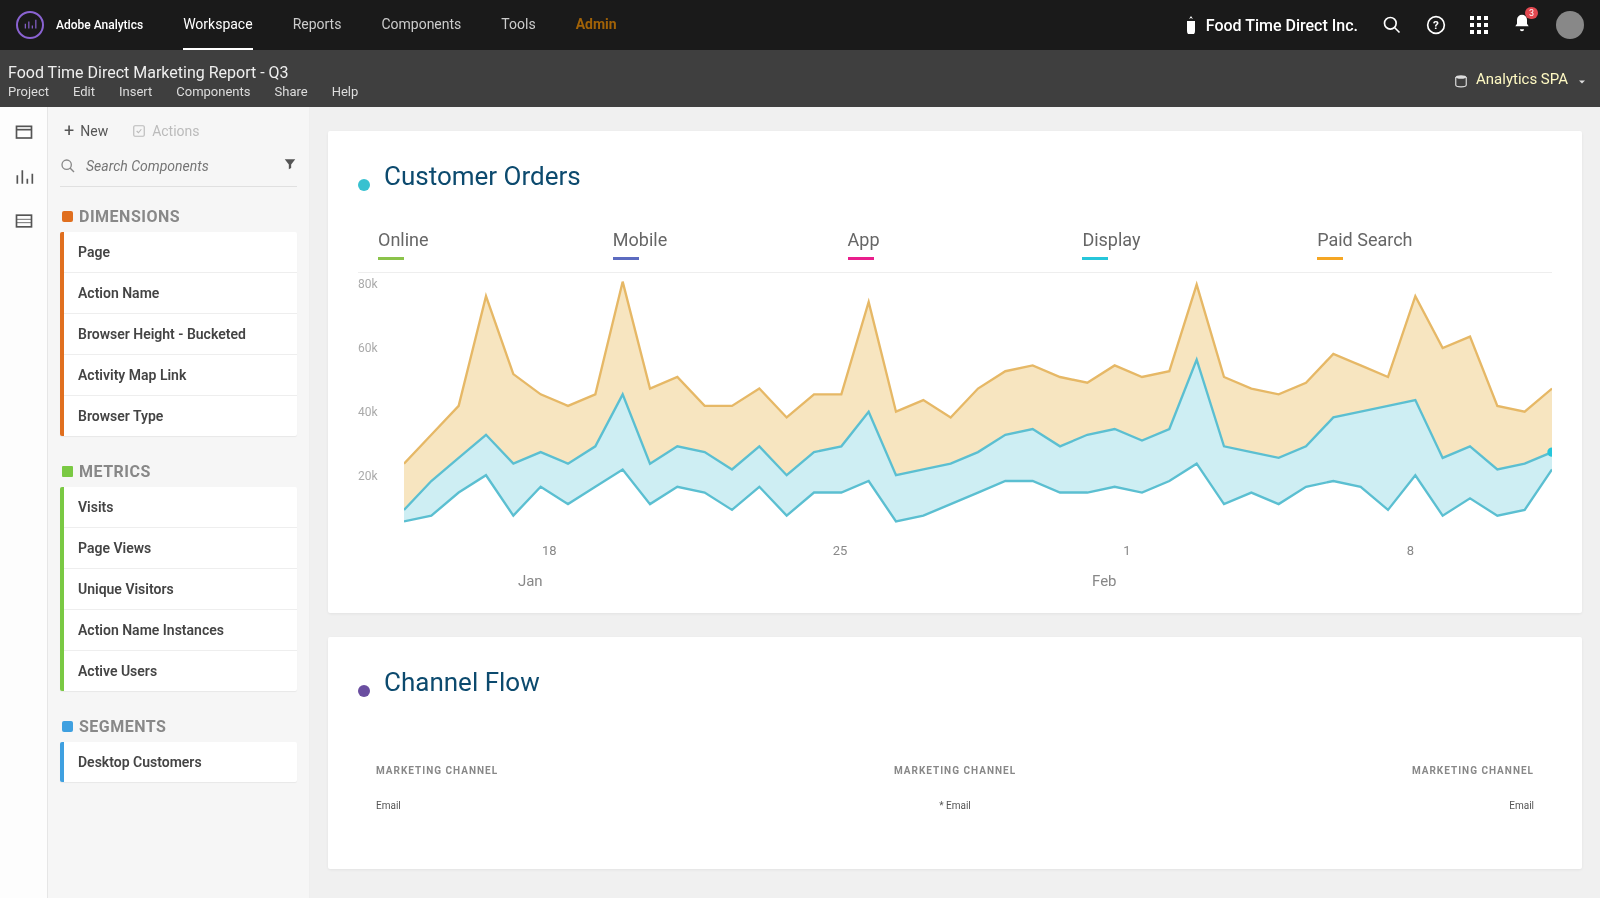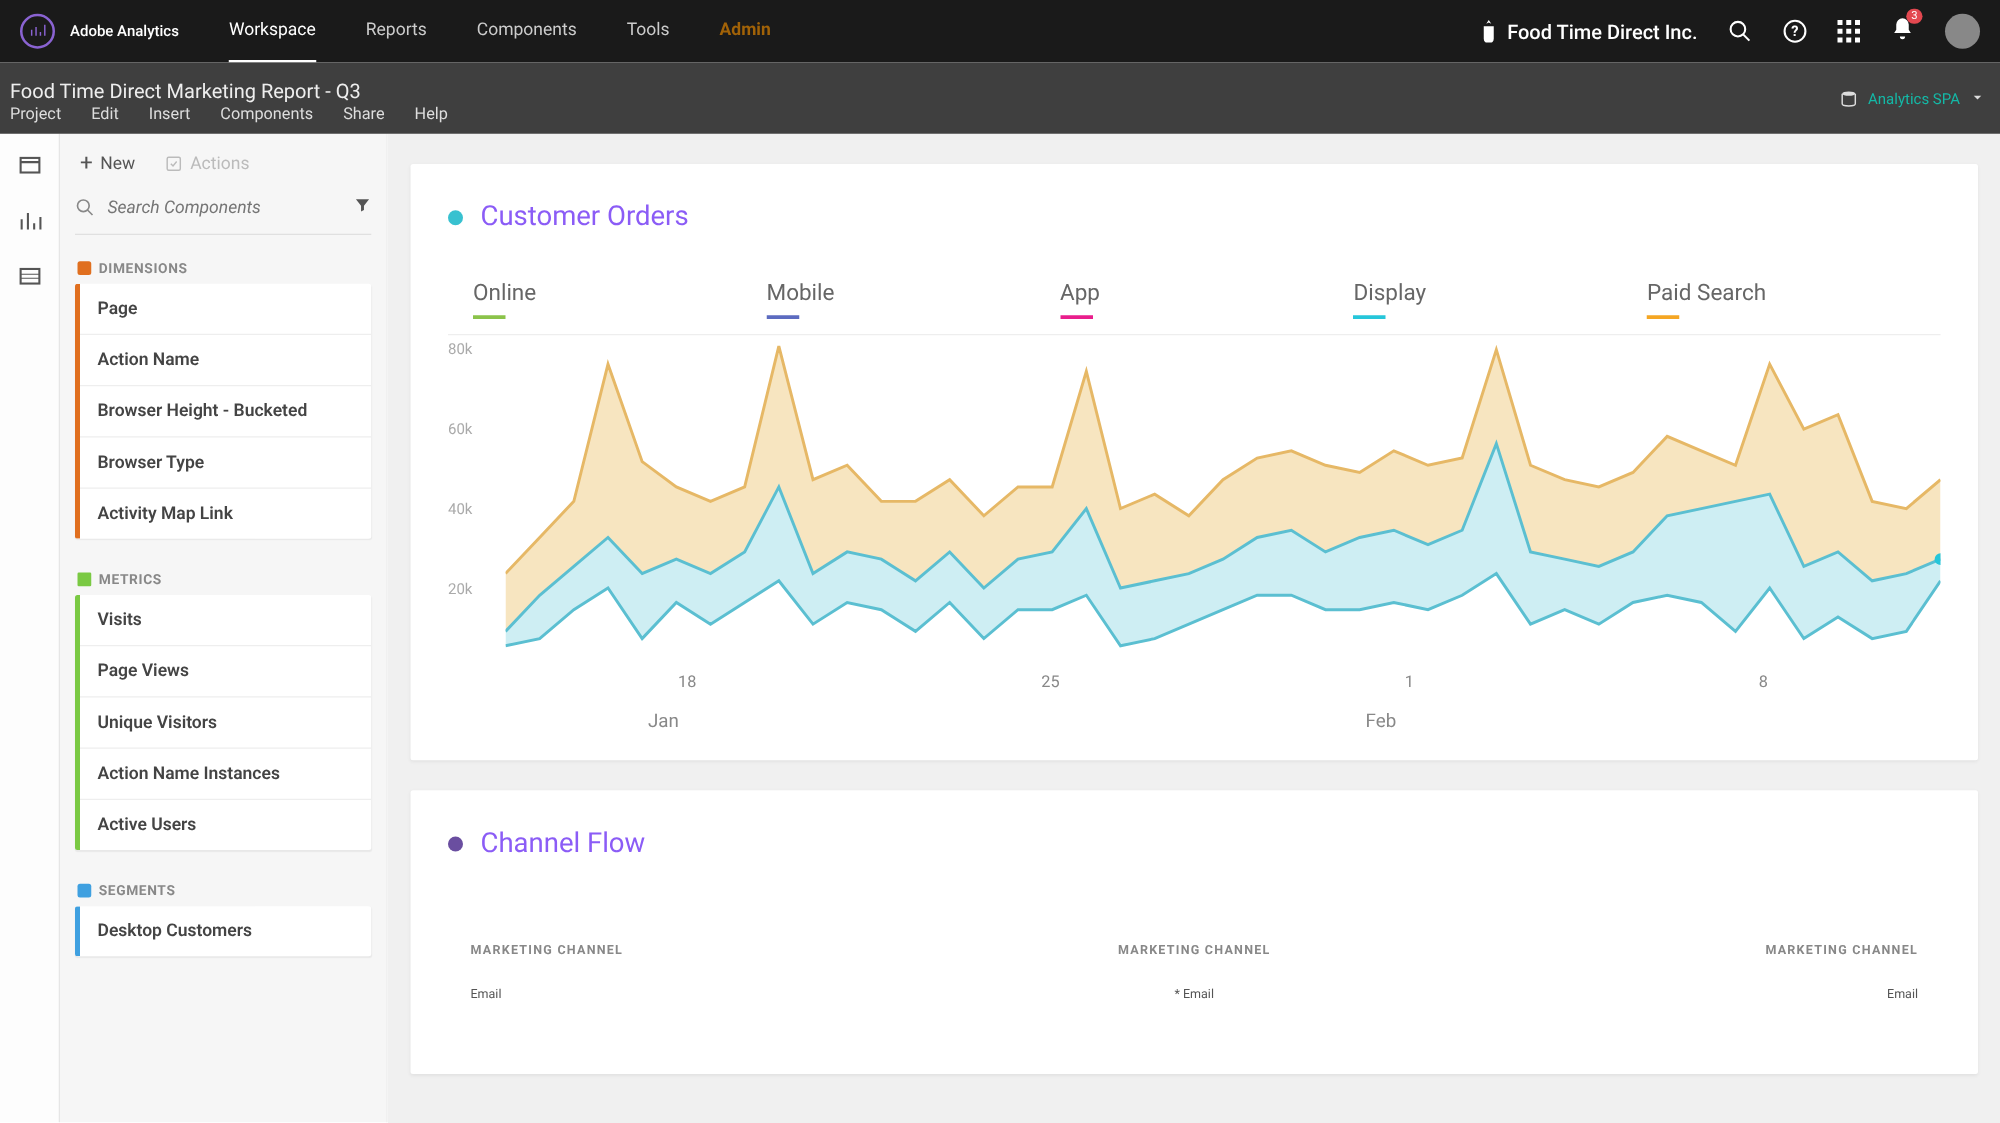--- a/index.html
+++ b/index.html
@@ -21,48 +21,48 @@
 .bell-wrap { position: relative; cursor: pointer; }
 .badge { position: absolute; top: -6px; right: -6px; background: #e34850; color: #fff; font-size: 9px; border-radius: 8px; padding: 1px 4px; }
 .avatar { width: 28px; height: 28px; background: #888; border-radius: 50%; cursor: pointer; }
 
 
 .subheader { height: 57px; background: #3f3f3f; color: #fff; display: flex; align-items: center; justify-content: space-between; padding: 0 12px 0 8px; position: relative;}
 .sub-left { display:flex; flex-direction:column; justify-content:center; height:100%; }
 .report-title { font-size: 16px; font-weight: 400; color: #eee; padding: 4px 0 2px 0;}
 .menubar { display: flex; gap: 24px; font-size: 13px; color: #ddd; }
 .menubar span { cursor: pointer; }
-.suite-selector { display: flex; align-items: flex-start; gap: 8px; color: #14b8a6; font-size: 12px; cursor: pointer; }
+.suite-selector { display: flex; align-items: flex-end; gap: 8px; color: #fef9c3; font-size: 15px; cursor: pointer; }
 
 
 .body { display: flex; height: calc(898px - 107px); }
 .rail { width: 48px; background: #fdfdfd; border-right: 1px solid #e6e6e6; display: flex; flex-direction: column; align-items: center; padding-top: 16px; gap: 24px; }
 .rail-icon { width: 20px; height: 20px; cursor: pointer; fill:#555; color:#555; }
 
 
 .side { width: 262px; background: #f6f6f6; padding: 8px 12px; overflow-y: auto; border-right:1px solid #eee;}
 .side-top { display: flex; align-items: center; gap: 24px; padding: 8px 4px 12px 4px; font-size: 14px; color: #555; }
 .side-top .new { display: flex; align-items: center; gap: 6px; cursor: pointer; color:#555;}
 .side-top .actions { color: #bbb; display:flex; align-items:center; gap:6px;}
 .side-search { display: flex; align-items: center; gap: 10px; padding: 6px 0 12px 0; border-bottom: 1px solid #e0e0e0; margin-bottom: 12px; }
 .side-search input { border: none; background: transparent; font-size: 14px; font-style: italic; color: #888; width: 170px; outline: none; }
 .filter-icon { margin-left: auto; cursor: pointer; font-size:14px; color:#555;}
-.section-h { font-size: 11px; font-weight: 700; letter-spacing: .5px; color:#888; text-transform: uppercase; display:flex; align-items:center; gap:6px; padding: 8px 0 6px 2px;}
+.section-h { font-size: 16px; font-weight: 700; letter-spacing: .5px; color:#888; text-transform: uppercase; display:flex; align-items:center; gap:6px; padding: 8px 0 6px 2px;}
 .section-h .sq { width:11px; height:11px; border-radius:2px;}
 .pill-list { border-left: 4px solid; background: #fff; border-radius: 2px; box-shadow: 0 1px 1px rgba(0,0,0,.06); margin-bottom: 18px; }
 .pill-list .pill { padding: 12px 14px; font-size: 14px; color:#444; font-weight:600; border-bottom: 1px solid #eee; cursor: grab; }
 .pill-list .pill:last-child { border-bottom: none; }
 .dim { border-left-color: #e06f1f; }
 .met { border-left-color: #7ac943; }
 .seg { border-left-color: #3fa0e0; }
 
 
 .canvas { flex: 1; background: #f0f0f0; padding: 24px 18px; overflow-y: auto; }
 .panel { background: #fff; border-radius: 2px; box-shadow: 0 1px 3px rgba(0,0,0,.06); margin-bottom: 24px; padding: 30px 30px 40px 30px; }
-.panel-title { display: flex; align-items: center; gap: 14px; font-size: 22px; color: #8b5cf6; font-weight: 400; margin-bottom: 28px; }
+.panel-title { display: flex; align-items: flex-end; gap: 14px; font-size: 26px; color: #0c4a6e; font-weight: 400; margin-bottom: 28px; }
 .dot { width: 12px; height: 12px; border-radius: 50%; }
 
 .channel-tabs { display: flex; gap: 0; border-bottom: 1px solid #eee; padding-left: 20px;}
 .channel-tab { flex:1; padding: 10px 0 22px 0; font-size: 18px; color:#666; position:relative;}
 .channel-tab .underline { position:absolute; left:0; bottom:12px; width:26px; height:3px; }
 
 .chart-area { position: relative; height: 300px; padding-left: 46px; }
 .y-axis { position: absolute; left: 0; top: 0; bottom: 26px; display: flex; flex-direction: column; justify-content: space-between; font-size: 12px; color:#aaa; padding-top:4px; padding-bottom:64px;}
 .svg-chart { width: 100%; height: 260px; }
 .x-axis { display: flex; justify-content: space-around; font-size: 13px; color: #888; padding: 6px 0 0 0; }
@@ -199,22 +199,22 @@
     </div>
 
     <div class="section-h">
       <span class="sq" style="background:#e06f1f"></span>
       <span>DIMENSIONS</span>
     </div>
     <div class="pill-list dim" id="dim-list">
         <div class="pill">Page</div>
         <div class="pill">Action Name</div>
         <div class="pill">Browser Height - Bucketed</div>
+        <div class="pill">Activity Map Link</div>
         <div class="pill">Browser Type</div>
-        <div class="pill">Activity Map Link</div>
       </div>
 
     <div class="section-h">
       <span class="sq" style="background:#7ac943;border-radius:1px"></span>
       <span>METRICS</span>
     </div>
     <div class="pill-list met" id="met-list">
         <div class="pill">Visits</div>
         <div class="pill">Page Views</div>
         <div class="pill">Unique Visitors</div>

